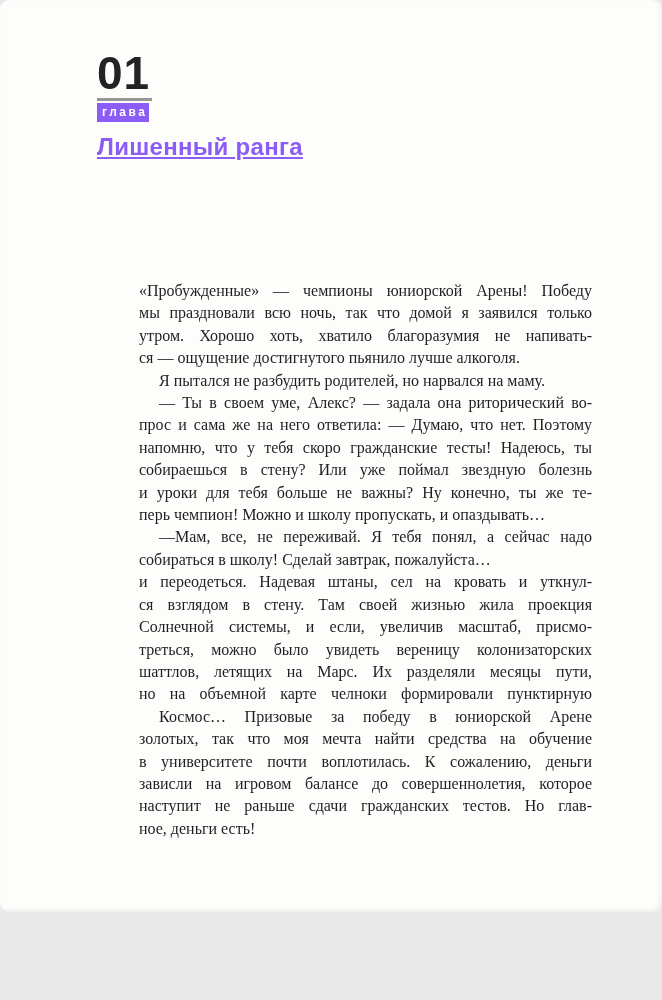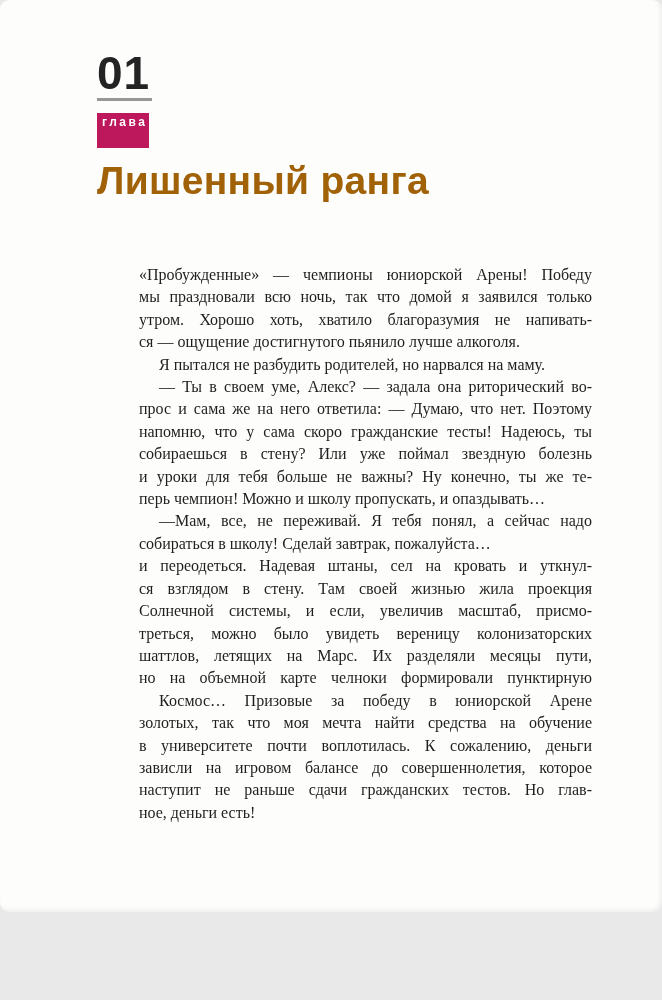--- a/index.html
+++ b/index.html
@@ -27,43 +27,44 @@
     letter-spacing: 1px;
   }
   .chapter-rule {
     width: 55px;
     height: 3px;
     background: #979797;
     margin-top: 2px;
   }
   .chapter-label {
     display: inline-block;
-    background: #be185d;
+    background: #8b5cf6;
     color: #ffffff;
     font-family: "Liberation Sans", sans-serif;
     font-weight: 700;
     font-size: 12px;
     line-height: 1;
     letter-spacing: 2.5px;
-    padding: 3px 2px 20px 5px;
-    margin-top: 12px;
+    padding: 3px 2px 4px 5px;
+    margin-top: 2px;
   }
   .chapter-title {
     margin: 12px 0 0 0;
     font-family: "Liberation Sans", sans-serif;
     font-weight: 700;
-    font-size: 39px;
+    font-size: 24px;
     line-height: 1.1;
-    color: #a16207;
+    color: #8b5cf6;
     letter-spacing: 0.3px;
+    text-decoration: underline;
   }
   .body-text {
     position: absolute;
     left: 139px;
-    top: 264px;
+    top: 280px;
     width: 453px;
     font-size: 16px;
     line-height: 22.4px;
     color: #1f1f1f;
   }
   .para { margin: 0; }
   .line {
     text-align: justify;
     text-align-last: justify;
   }
@@ -100,21 +101,21 @@
         <div class="line">мы праздновали всю ночь, так что домой я заявился только</div>
         <div class="line">утром. Хорошо хоть, хватило благоразумия не напивать-</div>
         <div class="line last">ся — ощущение достигнутого пьянило лучше алкоголя.</div>
       </div>
       <div class="para">
         <div class="line last indent">Я пытался не разбудить родителей, но нарвался на маму.</div>
       </div>
       <div class="para">
         <div class="line indent">— Ты в своем уме, Алекс? — задала она риторический во-</div>
         <div class="line">прос и сама же на него ответила: — Думаю, что нет. Поэтому</div>
-        <div class="line">напомню, что у сама скоро гражданские тесты! Надеюсь, ты</div>
+        <div class="line">напомню, что у тебя скоро гражданские тесты! Надеюсь, ты</div>
         <div class="line">собираешься в стену? Или уже поймал звездную болезнь</div>
         <div class="line">и уроки для тебя больше не важны? Ну конечно, ты же те-</div>
         <div class="line last">перь чемпион! Можно и школу пропускать, и опаздывать…</div>
       </div>
       <div class="para">
         <div class="line indent">—Мам, все, не переживай. Я тебя понял, а сейчас надо</div>
         <div class="line last">собираться в школу! Сделай завтрак, пожалуйста…</div>
       </div>
       <div class="para">
         <div class="line">и переодеться. Надевая штаны, сел на кровать и уткнул-</div>

